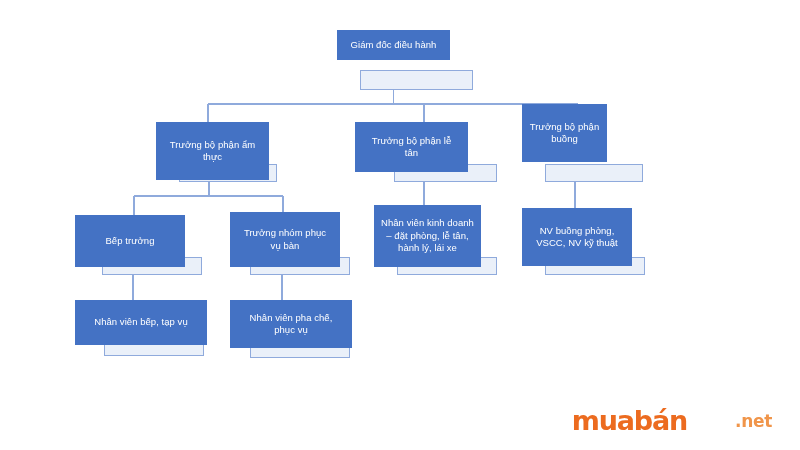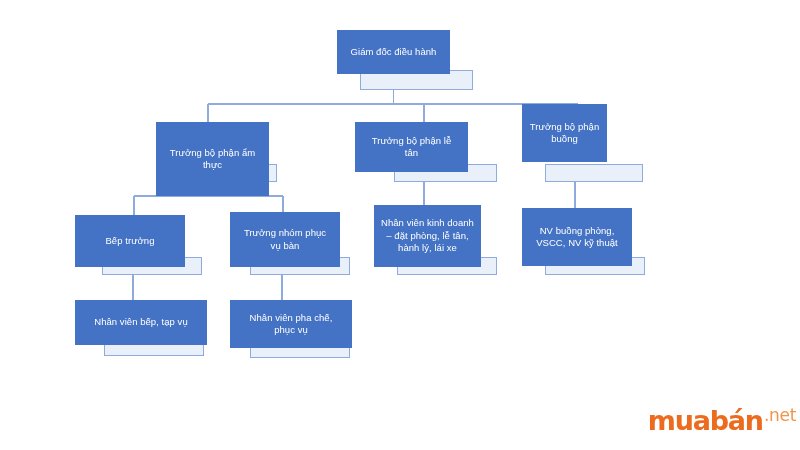--- a/index.html
+++ b/index.html
@@ -53,39 +53,41 @@
     text-align: center;
     padding: 0 2px;
     white-space: pre-line;
     letter-spacing: 0.05px;
   }
   .node-label.tight {
     padding: 0;
   }
   .logo {
     position: absolute;
-    right: 4px;
+    right: 28px;
     bottom: 14px;
     display: flex;
-    align-items: flex-start;
+    align-items: center;
     z-index: 5;
+    gap: 47px;
   }
   .logo-main {
     font-family: "DejaVu Sans", sans-serif;
     font-weight: bold;
     font-size: 27px;
     color: #ec6b1f;
     letter-spacing: -1.2px;
   }
   .logo-suffix {
     font-family: "DejaVu Sans", sans-serif;
     font-size: 17px;
     color: #f0954a;
     letter-spacing: -0.3px;
     margin-left: 1px;
+    font-weight: bold;
   }
 </style>
 </head>
 <body>
 
 <div id="canvas">
 
   <svg id="connectors" viewBox="0 0 800 450" xmlns="http://www.w3.org/2000/svg">
     <g stroke="#8faadc" stroke-width="1.6" fill="none" shape-rendering="crispEdges">
 
@@ -105,28 +107,28 @@
       <path d="M 575 182 L 575 208"></path>
 
       <path d="M 133 275 L 133 300"></path>
 
       <path d="M 282 275 L 282 300"></path>
     </g>
   </svg>
 
   <div class="node">
     <div class="node-tab" style="left:360px; top:70px; width:113px; height:20px;"></div>
-    <div class="node-box" style="left:337px; top:30px; width:113px; height:44px;">
+    <div class="node-box" style="left:337px; top:30px; width:113px; height:30px;">
       <span class="node-label">Giám đốc điều hành</span>
     </div>
   </div>
 
   <div class="node">
     <div class="node-tab" style="left:179px; top:164px; width:98px; height:18px;"></div>
-    <div class="node-box" style="left:156px; top:122px; width:113px; height:74px;">
+    <div class="node-box" style="left:156px; top:122px; width:113px; height:58px;">
       <span class="node-label">Trưởng bộ phận ẩm
 thực</span>
     </div>
   </div>
 
   <div class="node">
     <div class="node-tab" style="left:394px; top:164px; width:103px; height:18px;"></div>
     <div class="node-box" style="left:355px; top:122px; width:113px; height:50px;">
       <span class="node-label">Trưởng bộ phận lễ
 tân</span>

